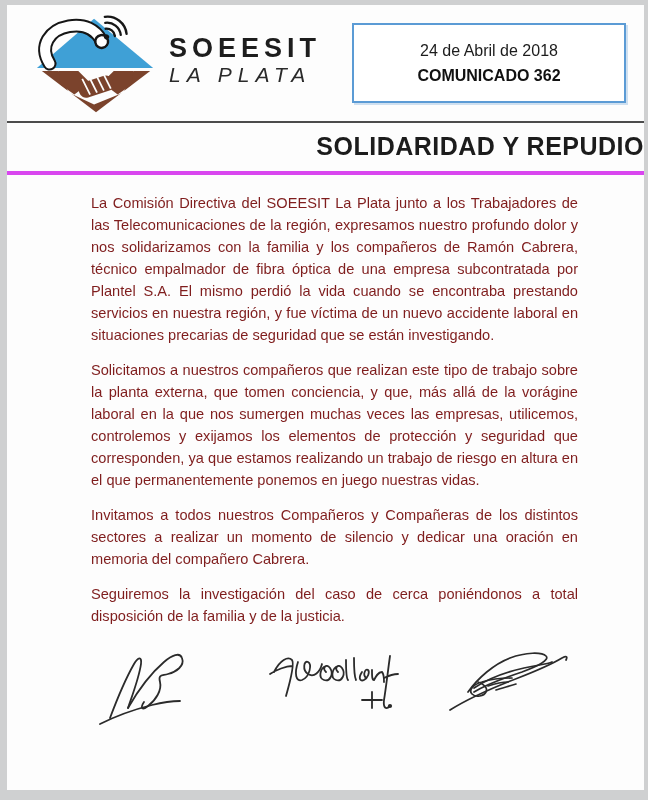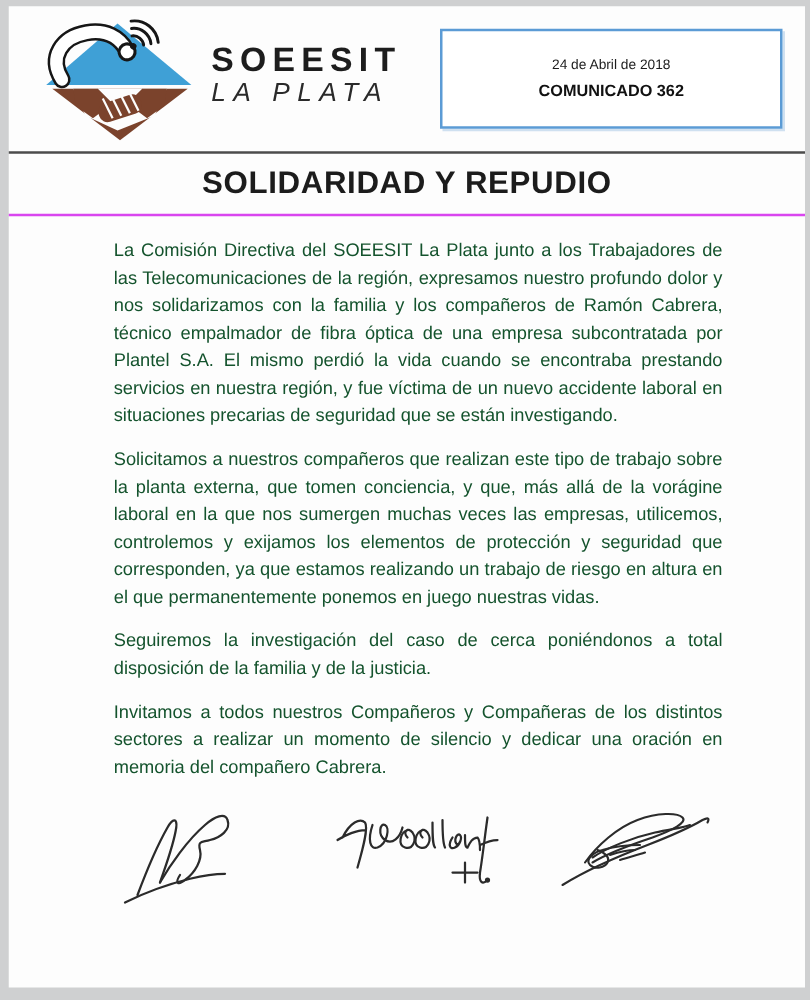--- a/index.html
+++ b/index.html
@@ -30,36 +30,36 @@
   .logo-sub { font-size: 21px; font-weight: normal; letter-spacing: 6px; line-height: 1.2; color: #2a2a2a; font-style: italic; }
   .comm-box {
     margin-top: 8px; margin-right: 6px;
     width: 274px; height: 80px;
     border: 2px solid #5b9bd5;
     box-shadow: 2px 2px 0 rgba(120,170,215,0.35);
     background: #fff;
     display: flex; flex-direction: column; align-items: center; justify-content: center;
     gap: 7px;
   }
-  .comm-date { font-size: 11px; color: #1c1c1c; }
-  .comm-number { font-size: 13px; font-weight: bold; color: #111; }
+  .comm-date { font-size: 16px; color: #1c1c1c; }
+  .comm-number { font-size: 16px; font-weight: bold; color: #111; }
   
   .title-band {
     margin-top: 8px;
     border-top: 2px solid #4c4c4c;
-    border-bottom: 2px solid #d946ef;
+    border-bottom: 4px solid #d946ef;
     padding: 9px 0 10px 0;
-    text-align: center;
+    text-align: right;
   }
   .doc-title { font-size: 25px; font-weight: 600; letter-spacing: 0.5px; color: #1c1c1c; }
   
   .body-text {
     padding: 17px 66px 0 84px;
     font-size: 14.6px; line-height: 22px;
-    text-align: justify; color: #14532d;
+    text-align: justify; color: #7f1d1d;
   }
   .body-text p { margin-bottom: 13px; }
   
   .signatures {
     display: flex; justify-content: space-between;
     padding: 8px 40px 0 55px;
   }
   .sig-col { text-align: center; }
   .sig-col-1 { width: 190px; }
   .sig-col-2 { width: 160px; }
@@ -122,22 +122,22 @@
       </div>
     </div>
 
     <div class="title-band">
       <div class="doc-title">SOLIDARIDAD Y REPUDIO</div>
     </div>
 
     <div class="body-text">
       <p>La Comisión Directiva del SOEESIT La Plata junto a los Trabajadores de las Telecomunicaciones de la región, expresamos nuestro profundo dolor y nos solidarizamos con la familia y los compañeros de Ramón Cabrera, técnico empalmador de fibra óptica de una empresa subcontratada por Plantel S.A. El mismo perdió la vida cuando se encontraba prestando servicios en nuestra región, y fue víctima de un nuevo accidente laboral en situaciones precarias de seguridad que se están investigando.</p>
       <p>Solicitamos a nuestros compañeros que realizan este tipo de trabajo sobre la planta externa, que tomen conciencia, y que, más allá de la vorágine laboral en la que nos sumergen muchas veces las empresas, utilicemos, controlemos y exijamos los elementos de protección y seguridad que corresponden, ya que estamos realizando un trabajo de riesgo en altura en el que permanentemente ponemos en juego nuestras vidas.</p>
+      <p>Invitamos a todos nuestros Compañeros y Compañeras de los distintos sectores a realizar un momento de silencio y dedicar una oración en memoria del compañero Cabrera.</p>
       <p>Seguiremos la investigación del caso de cerca poniéndonos a total disposición de la familia y de la justicia.</p>
-      <p>Invitamos a todos nuestros Compañeros y Compañeras de los distintos sectores a realizar un momento de silencio y dedicar una oración en memoria del compañero Cabrera.</p>
     </div>
 
     <div class="signatures">
       <div class="sig-col sig-col-1">
         <div class="sig-art">
           <svg width="130" height="78" viewBox="0 0 130 78" xmlns="http://www.w3.org/2000/svg">
             <g fill="none" stroke="#2b2b2b" stroke-width="1.8" stroke-linecap="round">
               <path d="M18,70 C24,54 34,30 42,16 C46,9 50,8 49,16 C47,30 40,48 36,60"></path>
               <path d="M36,60 C44,46 58,26 72,14 C80,7 88,4 90,10 C93,18 84,24 76,26 C70,28 66,26 68,34 C70,42 64,52 56,58 C50,63 48,60 52,54"></path>
               <path d="M8,76 C20,70 40,62 60,57 C72,54 82,53 88,53"></path>

